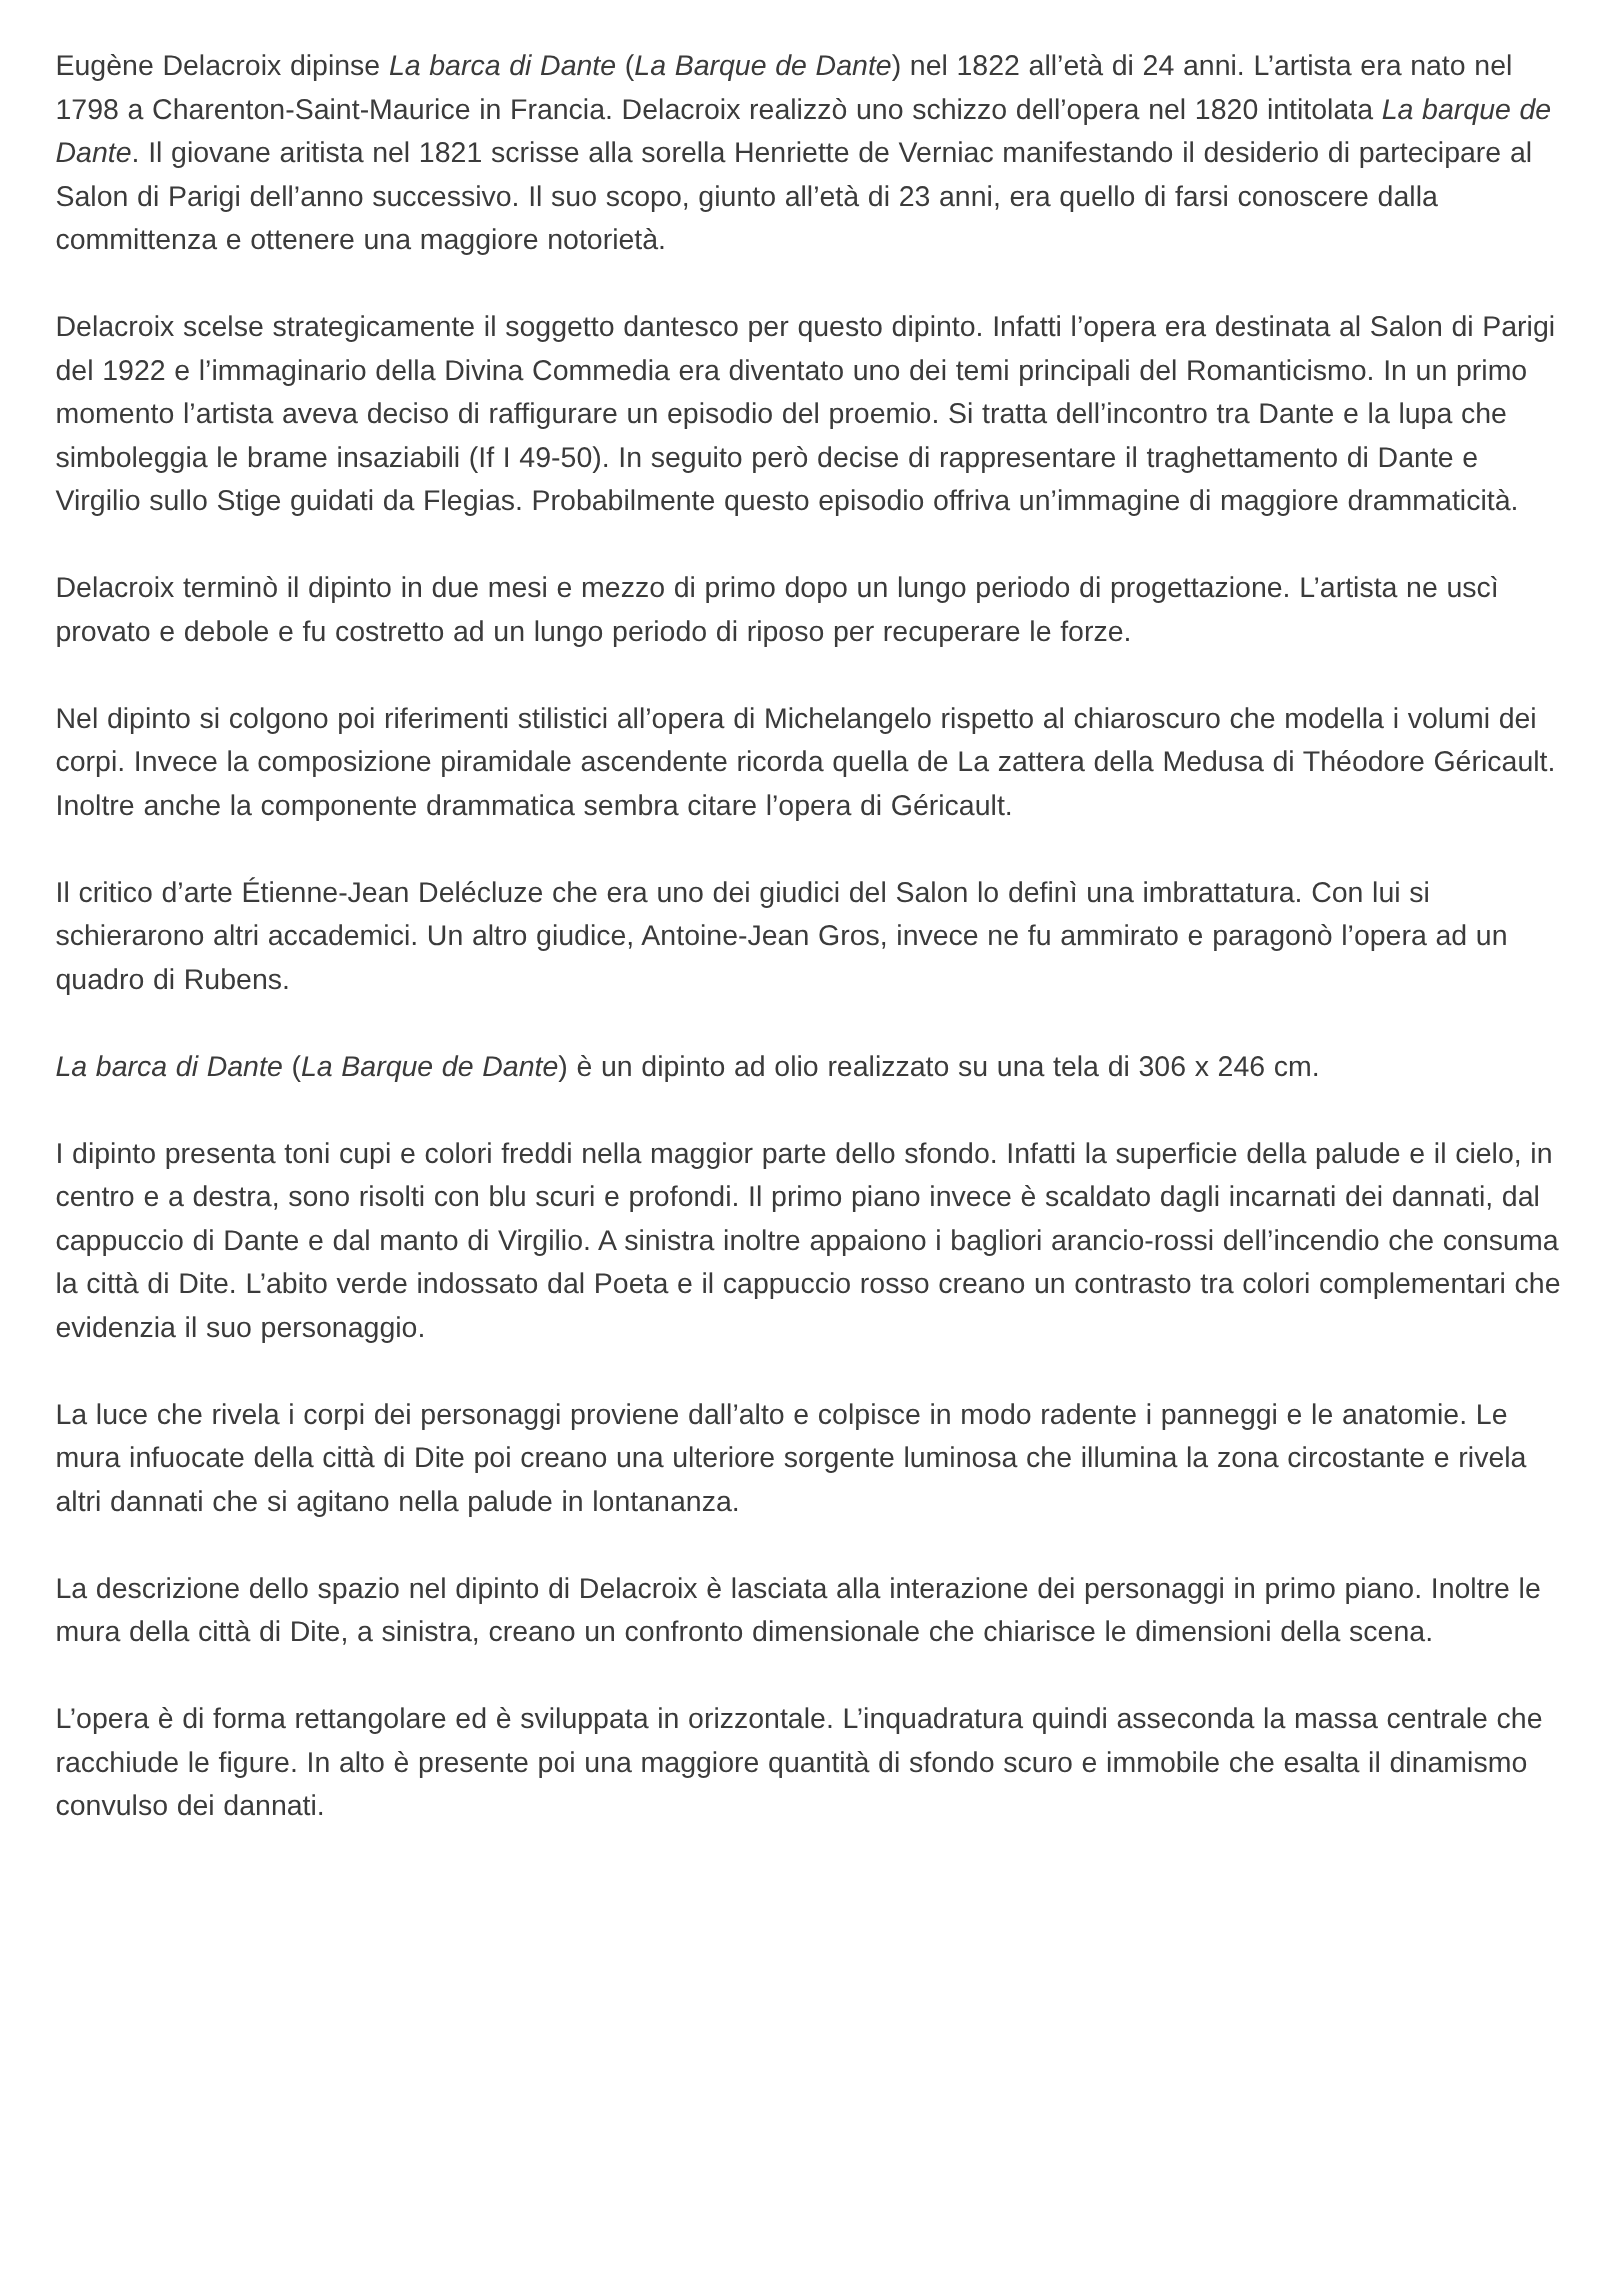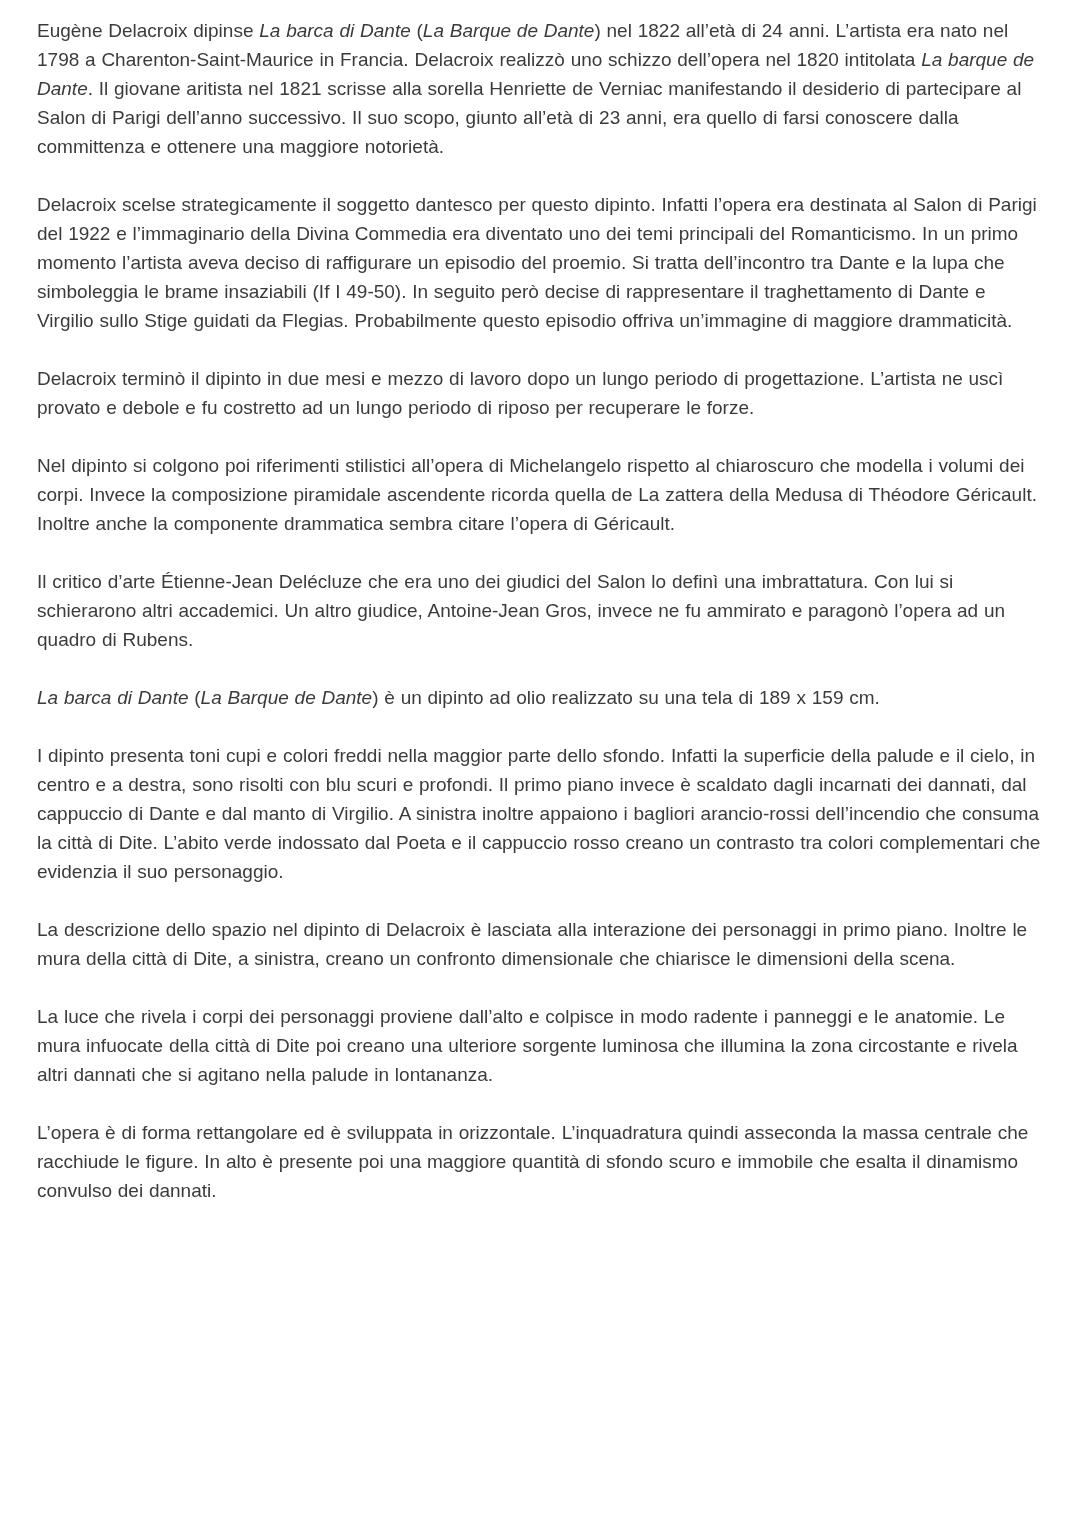--- a/index.html
+++ b/index.html
@@ -4,21 +4,21 @@
 <style>
   html, body {
     margin: 0;
     padding: 0;
     background: #ffffff;
   }
   .page {
     width: 1080px;
     min-height: 1527px;
     box-sizing: border-box;
-    padding: 16px 36px 40px 37px;
+    padding: 30px 36px 40px 37px;
     background: #ffffff;
     color: #3b3b3b;
     font-family: "Liberation Sans", sans-serif;
     font-size: 19px;
     line-height: 29px;
     border-radius: 28px;
     -webkit-font-smoothing: antialiased;
   }
   .article-body p {
     margin: 0 0 29px 0;
@@ -34,23 +34,23 @@
   }
 </style>
 </head>
 <body>
 
 <div class="page">
   <main>
     <div class="article-body" id="article-body">
         <p><span>Eugène Delacroix dipinse </span><em>La barca di Dante</em><span> (</span><em>La Barque de Dante</em><span>) nel 1822 all’età di 24 anni. L’artista era nato nel 1798 a Charenton-Saint-Maurice in Francia. Delacroix realizzò uno schizzo dell’opera nel 1820 intitolata </span><em>La barque de Dante</em><span>. Il giovane aritista nel 1821 scrisse alla sorella Henriette de Verniac manifestando il desiderio di partecipare al Salon di Parigi dell’anno successivo. Il suo scopo, giunto all’età di 23 anni, era quello di farsi conoscere dalla committenza e ottenere una maggiore notorietà.</span></p>
         <p><span>Delacroix scelse strategicamente il soggetto dantesco per questo dipinto. Infatti l’opera era destinata al Salon di Parigi del 1922 e l’immaginario della Divina Commedia era diventato uno dei temi principali del Romanticismo. In un primo momento l’artista aveva deciso di raffigurare un episodio del proemio. Si tratta dell’incontro tra Dante e la lupa che simboleggia le brame insaziabili (If I 49-50). In seguito però decise di rappresentare il traghettamento di Dante e Virgilio sullo Stige guidati da Flegias. Probabilmente questo episodio offriva un’immagine di maggiore drammaticità.</span></p>
-        <p><span>Delacroix terminò il dipinto in due mesi e mezzo di lavoro dopo un lungo periodo di progettazione. L’artista ne uscì provato e debole e fu costretto ad un lungo periodo di riposo per recuperare le forze.</span></p>
+        <p><span>Delacroix terminò il dipinto in due mesi e mezzo di primo dopo un lungo periodo di progettazione. L’artista ne uscì provato e debole e fu costretto ad un lungo periodo di riposo per recuperare le forze.</span></p>
         <p><span>Nel dipinto si colgono poi riferimenti stilistici all’opera di Michelangelo rispetto al chiaroscuro che modella i volumi dei corpi. Invece la composizione piramidale ascendente ricorda quella de La zattera della Medusa di Théodore Géricault. Inoltre anche la componente drammatica sembra citare l’opera di Géricault.</span></p>
         <p><span>Il critico d’arte Étienne-Jean Delécluze che era uno dei giudici del Salon lo definì una imbrattatura. Con lui si schierarono altri accademici. Un altro giudice, Antoine-Jean Gros, invece ne fu ammirato e paragonò l’opera ad un quadro di Rubens.</span></p>
-        <p><em>La barca di Dante</em><span> (</span><em>La Barque de Dante</em><span>) è un dipinto ad olio realizzato su una tela di 189 x 159 cm.</span></p>
+        <p><em>La barca di Dante</em><span> (</span><em>La Barque de Dante</em><span>) è un dipinto ad olio realizzato su una tela di 306 x 246 cm.</span></p>
         <p><span>I dipinto presenta toni cupi e colori freddi nella maggior parte dello sfondo. Infatti la superficie della palude e il cielo, in centro e a destra, sono risolti con blu scuri e profondi. Il primo piano invece è scaldato dagli incarnati dei dannati, dal cappuccio di Dante e dal manto di Virgilio. A sinistra inoltre appaiono i bagliori arancio-rossi dell’incendio che consuma la città di Dite. L’abito verde indossato dal Poeta e il cappuccio rosso creano un contrasto tra colori complementari che evidenzia il suo personaggio.</span></p>
+        <p><span>La luce che rivela i corpi dei personaggi proviene dall’alto e colpisce in modo radente i panneggi e le anatomie. Le mura infuocate della città di Dite poi creano una ulteriore sorgente luminosa che illumina la zona circostante e rivela altri dannati che si agitano nella palude in lontananza.</span></p>
         <p><span>La descrizione dello spazio nel dipinto di Delacroix è lasciata alla interazione dei personaggi in primo piano. Inoltre le mura della città di Dite, a sinistra, creano un confronto dimensionale che chiarisce le dimensioni della scena.</span></p>
-        <p><span>La luce che rivela i corpi dei personaggi proviene dall’alto e colpisce in modo radente i panneggi e le anatomie. Le mura infuocate della città di Dite poi creano una ulteriore sorgente luminosa che illumina la zona circostante e rivela altri dannati che si agitano nella palude in lontananza.</span></p>
         <p><span>L’opera è di forma rettangolare ed è sviluppata in orizzontale. L’inquadratura quindi asseconda la massa centrale che racchiude le figure. In alto è presente poi una maggiore quantità di sfondo scuro e immobile che esalta il dinamismo convulso dei dannati.</span></p>
       </div>
   </main>
 </div>
 
 </body></html>

